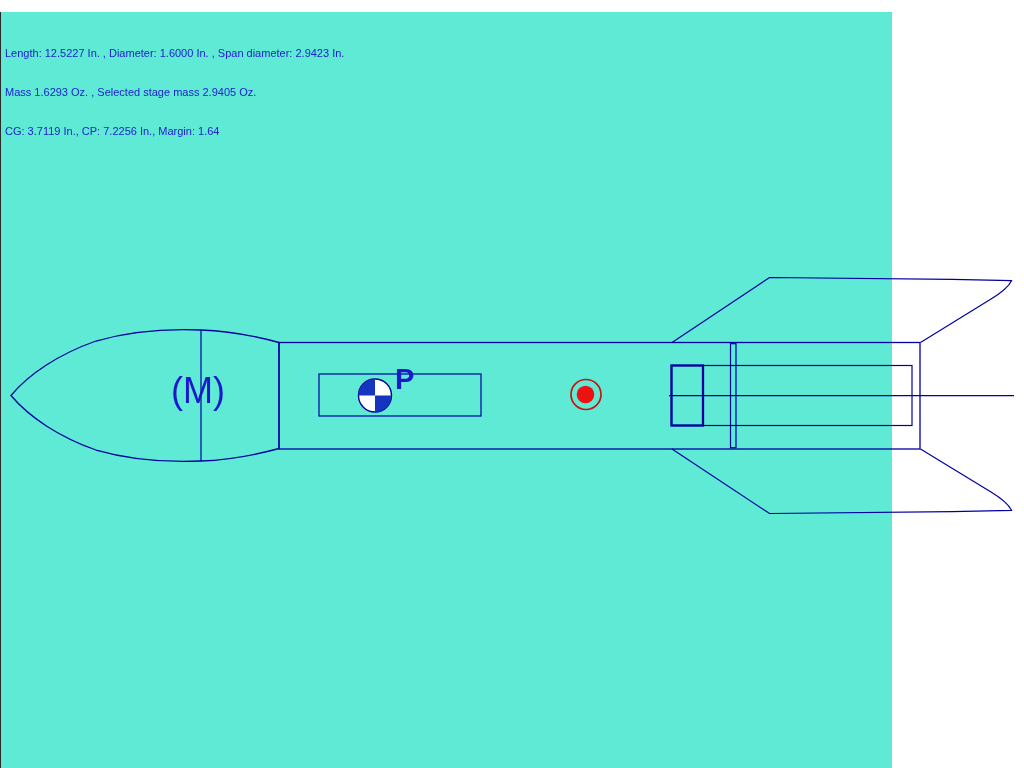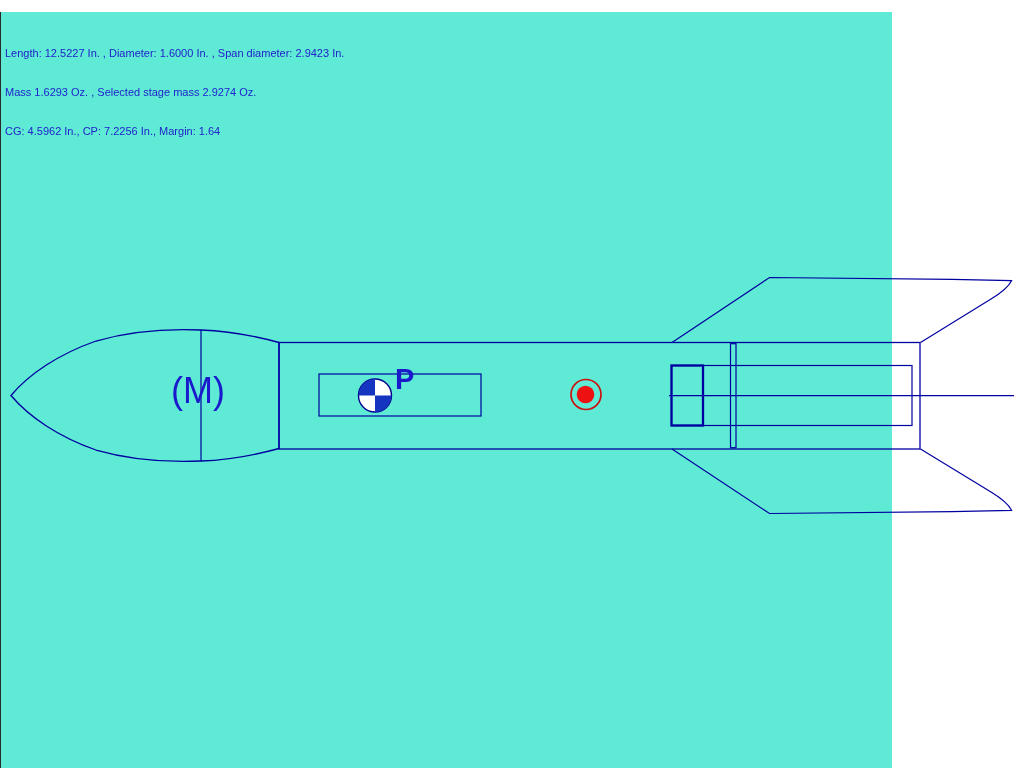--- a/index.html
+++ b/index.html
@@ -38,22 +38,22 @@
     font-family: "Liberation Sans", sans-serif;
   }
 </style>
 </head>
 <body>
 
 <div id="screen">
 
   <div id="info-panel">
     <div>Length: 12.5227 In. , Diameter: 1.6000 In. , Span diameter: 2.9423 In.</div>
-    <div>Mass 1.6293 Oz. , Selected stage mass 2.9274 Oz.</div>
-    <div>CG: 4.5962 In., CP: 7.2256 In., Margin: 1.64</div>
+    <div>Mass 1.6293 Oz. , Selected stage mass 2.9405 Oz.</div>
+    <div>CG: 3.7119 In., CP: 7.2256 In., Margin: 1.64</div>
   </div>
 
   <svg id="rocket-svg" width="1024" height="768" viewBox="0 0 1024 768" xmlns="http://www.w3.org/2000/svg">
 
     <path class="drawline thin" d="M 671 330.5 L 768.5 265.5 L 951 267.3 L 1010.5 268.7
              C 1008 274, 999 281.5, 990 287 L 919.5 330.5"></path>
 
     <path class="drawline thin" d="M 671 437 L 768.5 501.5 L 951 499.7 L 1010.5 498.3
              C 1008 493, 999 485.5, 990 480 L 919.5 437"></path>
 

